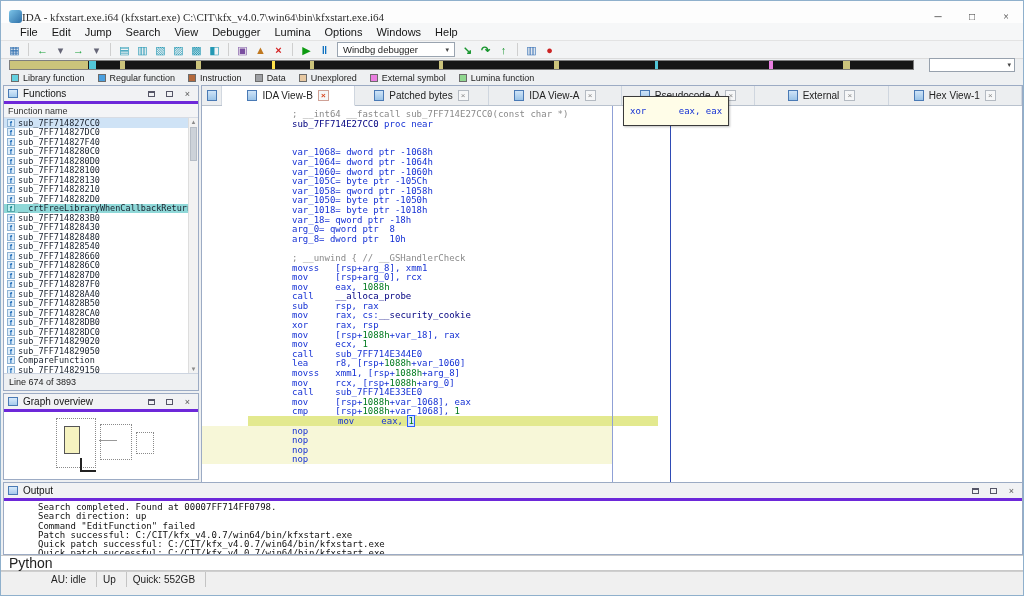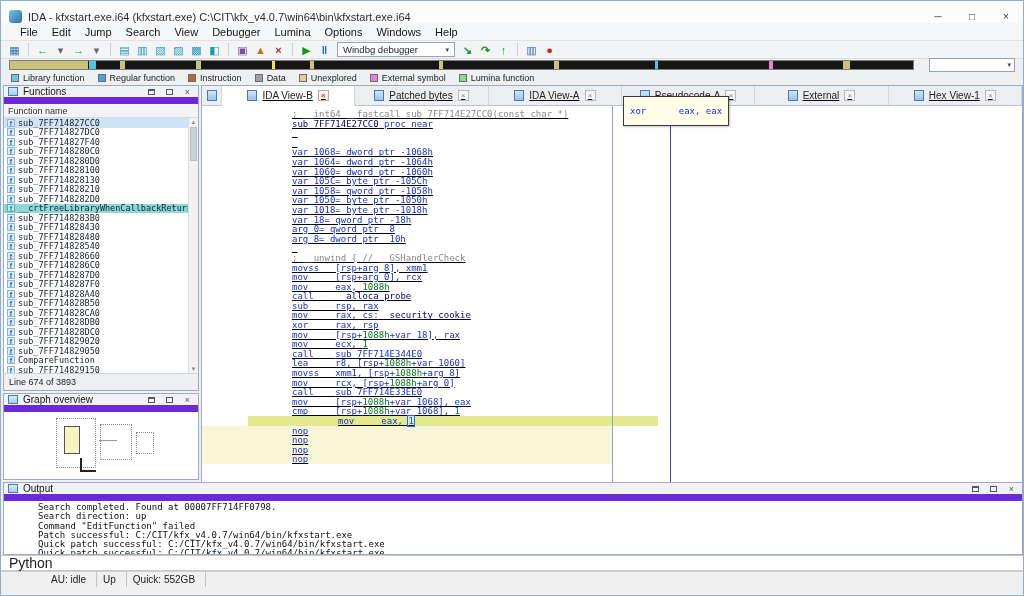--- a/index.html
+++ b/index.html
@@ -1,21 +1,21 @@
 <!DOCTYPE html>
 <html style="--c-code: #1531d4; --c-name: #000080; --c-number: #007a1e; --c-comment: #8a8a8a; --c-highlight: #e3e98f; --c-pale: #f7f7d8;"><head>
 <meta charset="utf-8">
 <style>
   *{margin:0;padding:0;box-sizing:border-box;}
   html,body{width:1024px;height:596px;overflow:hidden;}
   body{font-family:"Liberation Sans",sans-serif;background:#e8eaec;position:relative;}
   #win{position:absolute;inset:0;background:#eef0f2;border:1px solid #8fb0cc;}
 
   
-  #titlebar{position:absolute;left:0;top:0;right:0;height:32px;background:#fdfdfd;border-bottom:1px solid #e2e2e2;display:flex;align-items:center;gap:6px;padding-left:8px;}
+  #titlebar{position:absolute;left:0;top:0;right:0;height:32px;background:#fdfdfd;border-bottom:1px solid #e2e2e2;display:flex;align-items:center;padding-left:8px;font-family:Liberation Serif, serif;}
   #appicon{width:13px;height:13px;border-radius:3px;background:linear-gradient(135deg,#7cc4e8,#2d6fa8);flex:none;}
   #apptitle{font-size:11px;color:#2b2b2b;white-space:nowrap;overflow:hidden;}
   #winbtns{margin-left:auto;display:flex;height:22px;}
   .wbtn{width:34px;height:22px;display:flex;align-items:center;justify-content:center;font-size:10px;color:#333;}
 
   
   #menubar{position:absolute;left:0;top:22px;right:0;height:18px;background:#f6f7f8;border-bottom:1px solid #e3e3e3;display:flex;align-items:center;padding-left:12px;}
   .menu-item{font-size:11px;color:#151515;padding:1px 7px;}
 
   
@@ -31,21 +31,21 @@
   #navzoom{position:absolute;right:8px;top:57px;width:86px;height:14px;background:#fff;border:1px solid #97a1ad;display:flex;align-items:center;justify-content:flex-end;padding-right:3px;font-size:7px;color:#444;}
 
   
   #legend{position:absolute;left:10px;top:71px;right:4px;height:12px;display:flex;align-items:center;gap:13px;}
   .lgd{display:flex;align-items:center;gap:4px;}
   .lgd .sw{width:8px;height:8px;border:1px solid #6c6c6c;flex:none;}
   .lgd .lb{font-size:9px;color:#222;white-space:nowrap;}
 
   
   .panel{position:absolute;background:#fff;border:1px solid #9cabc4;display:flex;flex-direction:column;}
-  .panel-hd{height:18px;background:#f1f2f4;border-bottom:7px solid #6d28d9;display:flex;align-items:center;gap:5px;padding:0 4px;flex:none;}
+  .panel-hd{height:18px;background:#f1f2f4;border-bottom:3px solid #6d28d9;display:flex;align-items:center;gap:5px;padding:0 4px;flex:none;}
   .panel-hd .pico{width:10px;height:9px;border:1px solid #4a7ab5;background:linear-gradient(#d8eafb,#a6cbec);flex:none;}
   .panel-hd .t{font-size:10px;color:#141414;flex:1;white-space:nowrap;overflow:hidden;}
   .phbtn{width:13px;height:12px;display:flex;align-items:center;justify-content:center;color:#555;font-size:9px;line-height:12px;flex:none;}
   .phsq{width:7px;height:6px;border:1px solid #556;}
   .phsq2{width:7px;height:6px;border:1px solid #556;border-top-width:2px;}
 
   
   #fnpanel{left:2px;top:84px;width:196px;height:306px;}
   #fncolhdr{height:14px;background:#f3f4f6;border-bottom:1px solid #d7dce4;display:flex;align-items:center;padding:0 4px;font-size:9px;color:#333;flex:none;}
   #fnlistwrap{flex:1;position:relative;overflow:hidden;}
@@ -62,21 +62,21 @@
 
   
   #gopanel{left:2px;top:392px;width:196px;height:87px;}
   #gocontent{flex:1;position:relative;background:#fff;}
   .go-dotted{position:absolute;border:1px dotted #8a8a8a;}
   #go-node{position:absolute;left:60px;top:14px;width:16px;height:28px;background:#f6f3c0;border:1px solid #555;}
   #go-bracket{position:absolute;left:76px;top:46px;width:16px;height:14px;border-left:2px solid #222;border-bottom:2px solid #222;}
   #go-edge{position:absolute;left:95px;top:28px;width:18px;height:1px;background:#999;}
 
   
-  #rightpane{left:200px;top:84px;width:822px;height:473px;text-decoration:underline;}
+  #rightpane{left:200px;top:84px;width:822px;height:473px;}
   #tabbar{height:20px;background:#eceef0;border-bottom:1px solid #b9c2ce;display:flex;align-items:stretch;flex:none;}
   #tabbar-lead{width:20px;display:flex;align-items:center;justify-content:center;border-right:1px solid #d2d8e0;}
   .tab{flex:1;display:flex;align-items:center;justify-content:center;gap:5px;font-size:10px;color:#222;border-right:1px solid #cfd6df;background:#eceef0;white-space:nowrap;overflow:hidden;}
   .tab.active{background:#fff;border-bottom:1px solid #fff;margin-bottom:-1px;}
   .tabico{width:10px;height:11px;border:1px solid #4a7ab5;background:linear-gradient(#cfe4f7,#9cc4e8);flex:none;}
   .tabx{width:11px;height:11px;border:1px solid #b4bac2;background:#f6f7f8;color:#888;font-size:8px;line-height:9px;text-align:center;flex:none;}
   .tab.active .tabx{color:#d8431c;border-color:#cfa196;font-weight:bold;}
 
   #code{flex:1;position:relative;overflow:hidden;padding-top:3px;background:#fff;}
   .code-line{height:9.6px;line-height:9.6px;font:9px "DejaVu Sans Mono",monospace;white-space:pre;padding-left:90px;}

